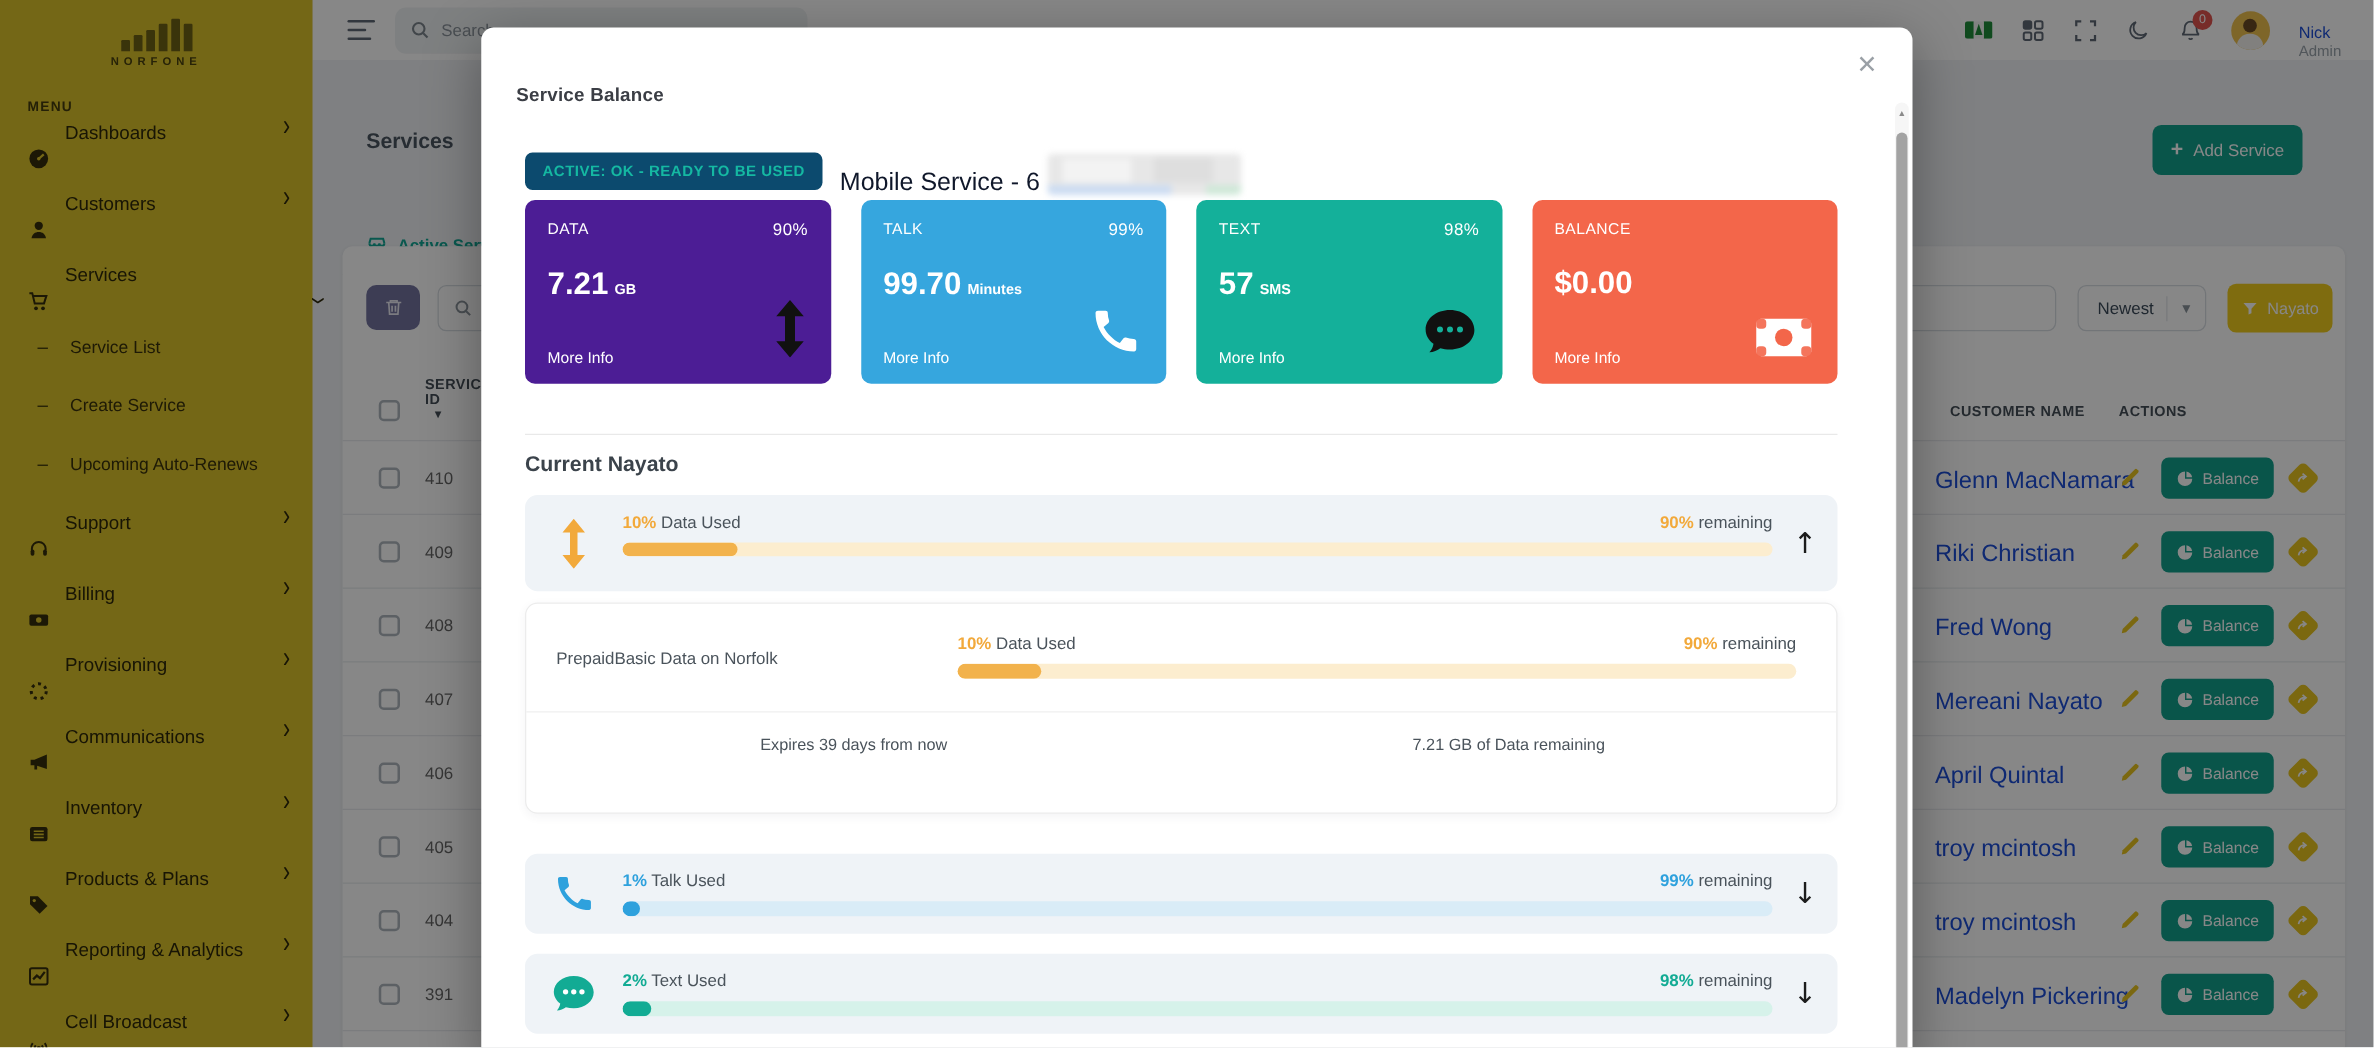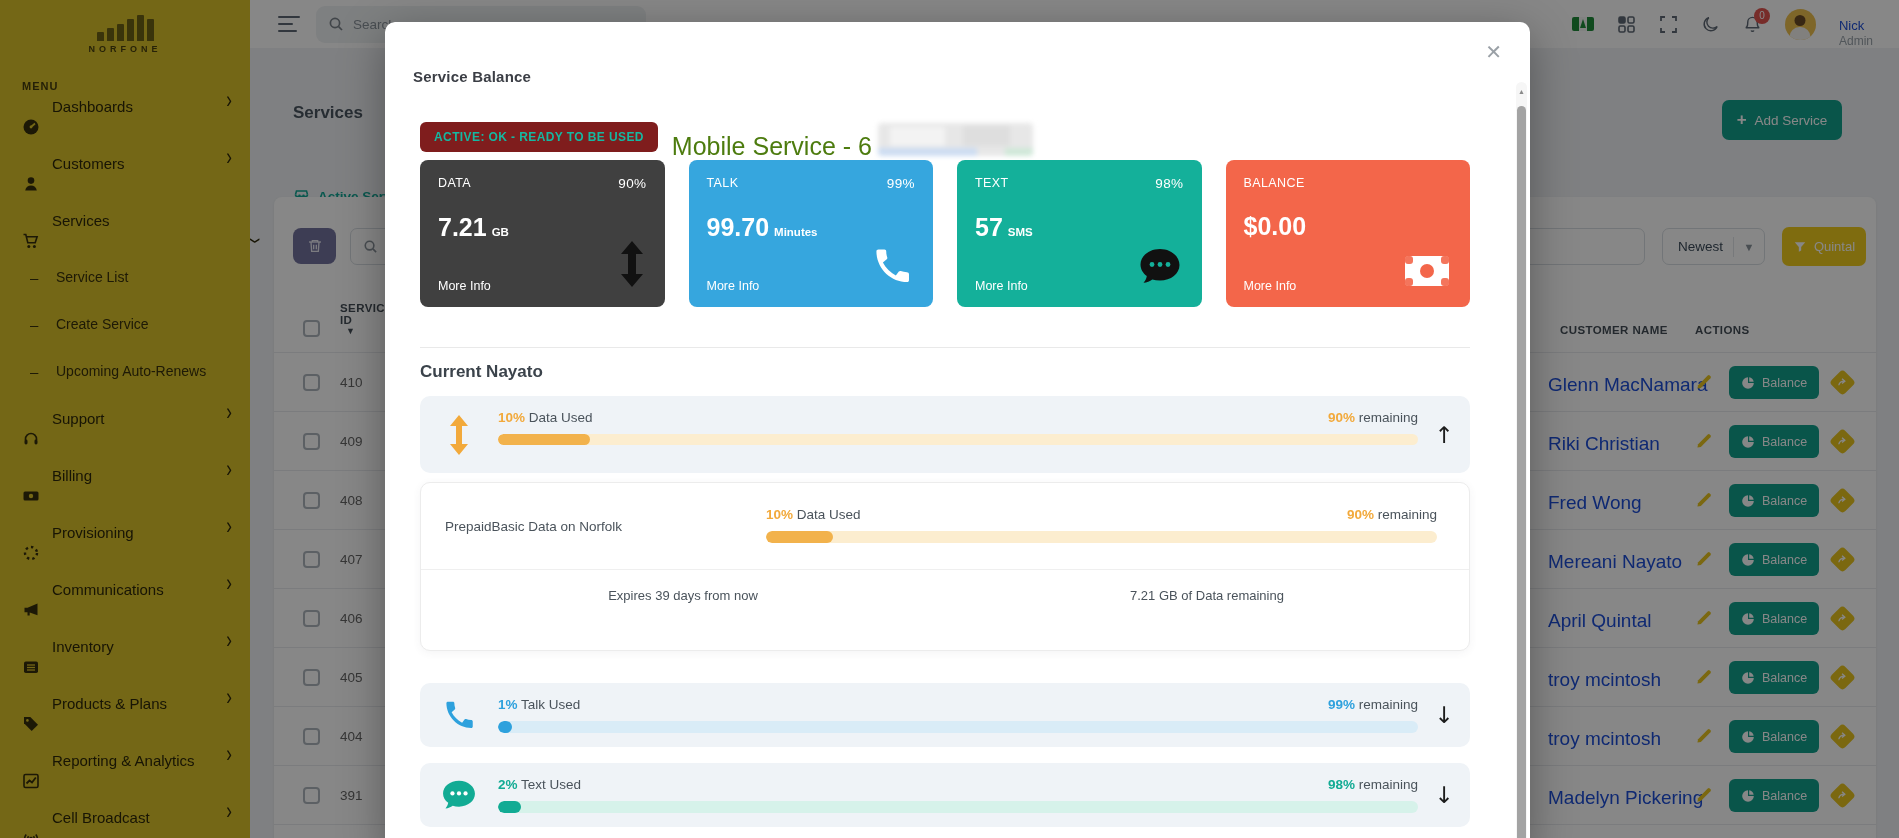--- a/index.html
+++ b/index.html
@@ -80,22 +80,22 @@
 
   
   .backdrop { position:absolute; inset:0; background:rgba(0,0,0,.47); z-index:40; }
   .modal { position:absolute; left:385px; top:22px; width:1145px; height:830px; background:#fff; border-radius:10px; z-index:50; box-shadow:0 12px 45px rgba(0,0,0,.35); }
   .modal-head { height:60px; display:flex; align-items:center; padding:0 28px; }
   .modal-title { font-size:15px; font-weight:bold; color:#3b3e45; letter-spacing:.2px;margin-top:48px; }
   .modal-close { margin-left:auto; background:none; border:none; font-size:20px; color:#9aa0a6; cursor:pointer; line-height:1; font-family:"Liberation Sans",sans-serif; }
   .modal-body { padding:38px 60px 0 35px; position:relative; }
 
   .service-line { display:flex; align-items:center; height:34px; }
-  .status-badge { background:#7f1d1d; color:#15b8a2; font-size:12px; font-weight:bold; letter-spacing:.4px; padding:8px 14px; border-radius:6px; white-space:nowrap; }
-  .service-title { margin-left:14px; font-size:25px; color:#4d7c0f; white-space:nowrap;margin-top:19px; }
+  .status-badge { background:#0c4a6e; color:#15b8a2; font-size:12px; font-weight:bold; letter-spacing:.4px; padding:8px 14px; border-radius:6px; white-space:nowrap; }
+  .service-title { margin-left:14px; font-size:20px; color:#0f172a; white-space:nowrap;margin-top:19px; }
   .redacted { position:relative; width:155px; height:33px; margin-left:6px; top:2px; border-radius:4px; overflow:hidden; filter:blur(2.5px); }
   .redacted .base { position:absolute; inset:0; background:#e7e7e7; }
   .redacted .p1 { position:absolute; left:8%; top:15%; width:35%; height:55%; background:#f3f3f3; }
   .redacted .p2 { position:absolute; left:55%; top:10%; width:30%; height:60%; background:#dedede; }
   .redacted .blue { position:absolute; left:0; bottom:0; width:64%; height:8px; background:#ccdcf2; }
   .redacted .green { position:absolute; right:0; bottom:0; width:18%; height:8px; background:#cfe8d8; }
 
   .stat-cards { margin-top:6px; display:grid; grid-template-columns:repeat(4,1fr); gap:24px; }
   .scard { height:147px; border-radius:8px; padding:16px 18px; position:relative; color:#fff; cursor:default; }
   .scard .top { display:flex; justify-content:space-between; font-size:12.5px; letter-spacing:.4px; }
@@ -383,21 +383,21 @@
       </div>
       <div class="sort-select">
         <span class="val">Newest</span>
         <span class="sep"></span>
         <span class="car">▼</span>
       </div>
       <button class="filter-btn">
         <svg width="14" height="14" viewBox="0 0 24 24" fill="#fff">
             <path d="M3 4h18l-7 8v6l-4 2v-8z"></path>
           </svg>
-        <span>Quintal</span>
+        <span>Nayato</span>
       </button>
 
       <div class="thead">
         <span class="cb" style="left:29px; top:20px;"></span>
         <span class="th" style="left:66px; top:2px; width:60px;">SERVICE ID</span>
         <span class="sort-caret">▼</span>
         <span class="th" style="left:1274px; top:24px;margin-left:12px;">CUSTOMER NAME</span>
         <span class="th" style="left:1421px; top:24px;">ACTIONS</span>
       </div>
 
@@ -607,21 +607,21 @@
         <span class="redacted">
           <span class="base"></span>
             <span class="p1"></span>
             <span class="p2"></span>
             <span class="blue"></span>
             <span class="green"></span>
         </span>
       </div>
 
       <div class="stat-cards">
-        <div class="scard" style="background:#404040">
+        <div class="scard" style="background:#4c1d95">
           <div class="top">
               <span>DATA</span>
               <span class="pct">90%</span>
             </div>
           <div class="val"><span>7.21</span><span class="unit">GB</span></div>
           <span class="more">More Info</span>
           <span class="cicon">
             <svg width="26" height="46" viewBox="0 0 26 46" fill="#111">
                 <path d="M13 0 24 13h-7v20h7L13 46 2 33h7V13H2z"></path>
               </svg>

